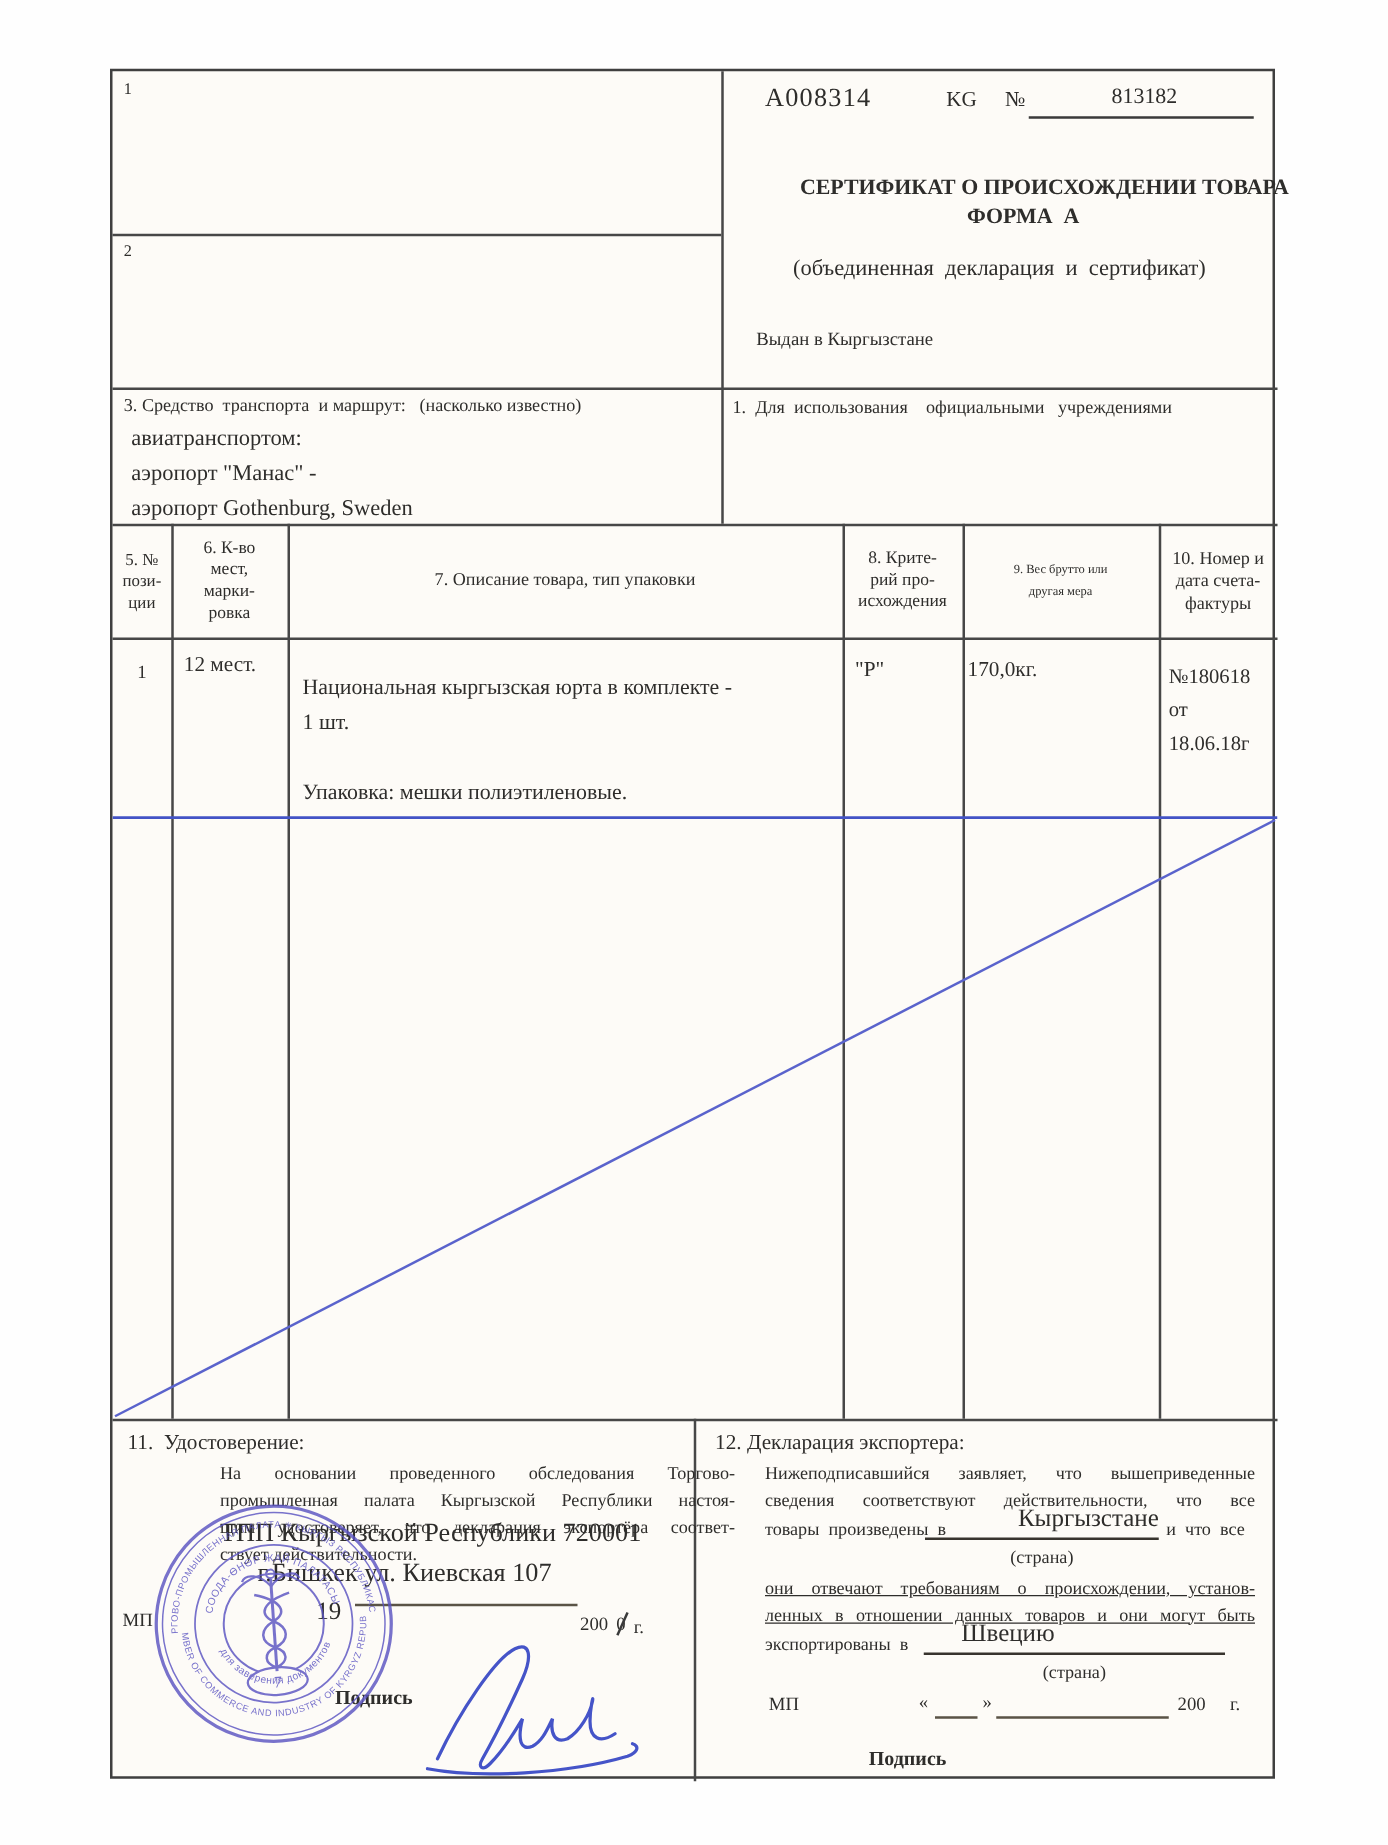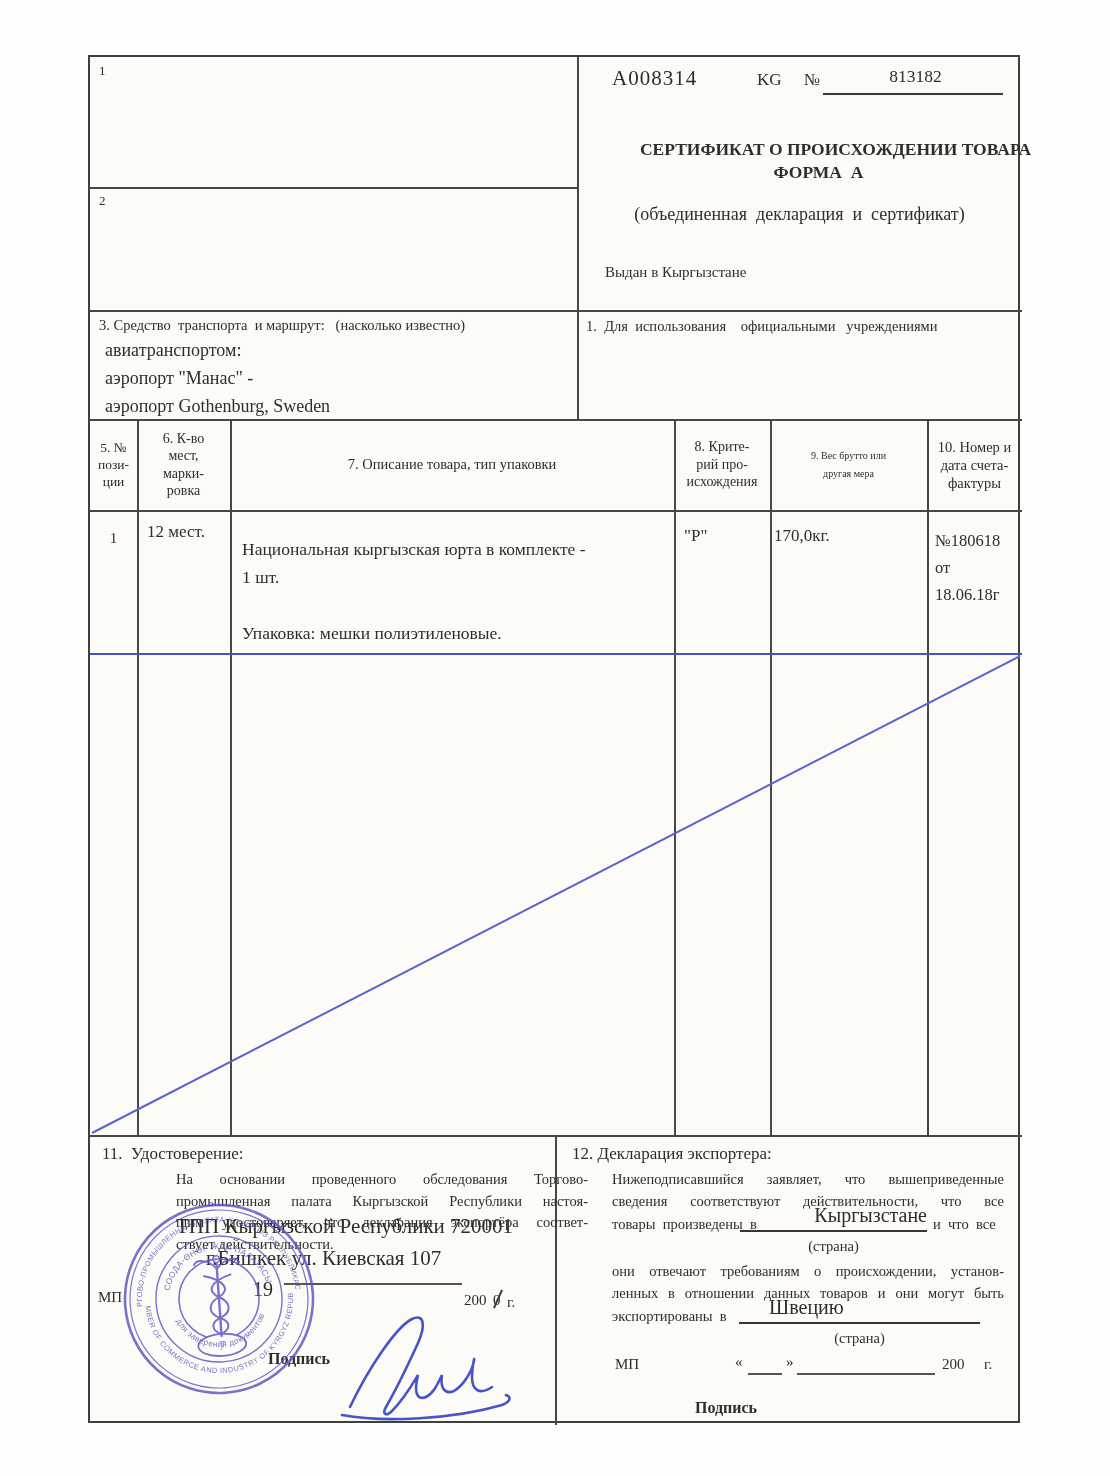--- a/index.html
+++ b/index.html
@@ -62,21 +62,21 @@
                  background:#3a3a3a;transform:rotate(24deg);}
   #g11{left:417px;top:1236px;font-size:15px;}
   #podpis11{left:178px;top:1292px;font-size:16px;font-weight:bold;}
   #sec12-head{left:482px;top:1086px;font-size:17px;}
   #sec12-para1{left:522px;top:1112px;width:392px;}
   #produced-prefix{left:522px;top:1158px;font-size:14.5px;}
   #country1{left:650px;top:1146px;width:187px;text-align:right;font-size:20px;
             border-bottom:2px solid #38342e;padding-bottom:2px;box-sizing:border-box;}
   #and-all{left:843px;top:1158px;font-size:14.5px;}
   #hint1{left:650px;top:1180px;width:187px;text-align:center;font-size:14.5px;}
-  #sec12-para2{left:522px;top:1204px;width:392px;}
+  #sec12-para2{left:522px;top:1204px;width:392px;text-decoration:underline;}
   #exported-prefix{left:522px;top:1250px;font-size:14.5px;}
   #country2{left:649px;top:1238px;width:241px;font-size:20px;text-indent:30px;
             border-bottom:2px solid #38342e;padding-bottom:2px;box-sizing:border-box;}
   #hint2{left:649px;top:1272px;width:241px;text-align:center;font-size:14.5px;}
   #mp12{left:525px;top:1298px;font-size:15px;}
   #q1{left:645px;top:1296px;font-size:15px;}
   #qline{left:658px;top:1294px;width:34px;border-bottom:2px solid #5a5346;height:22px;}
   #q2{left:696px;top:1296px;font-size:15px;}
   #longline12{left:707px;top:1294px;width:138px;border-bottom:2px solid #5a5346;height:22px;}
   #year12{left:852px;top:1298px;font-size:15px;}

